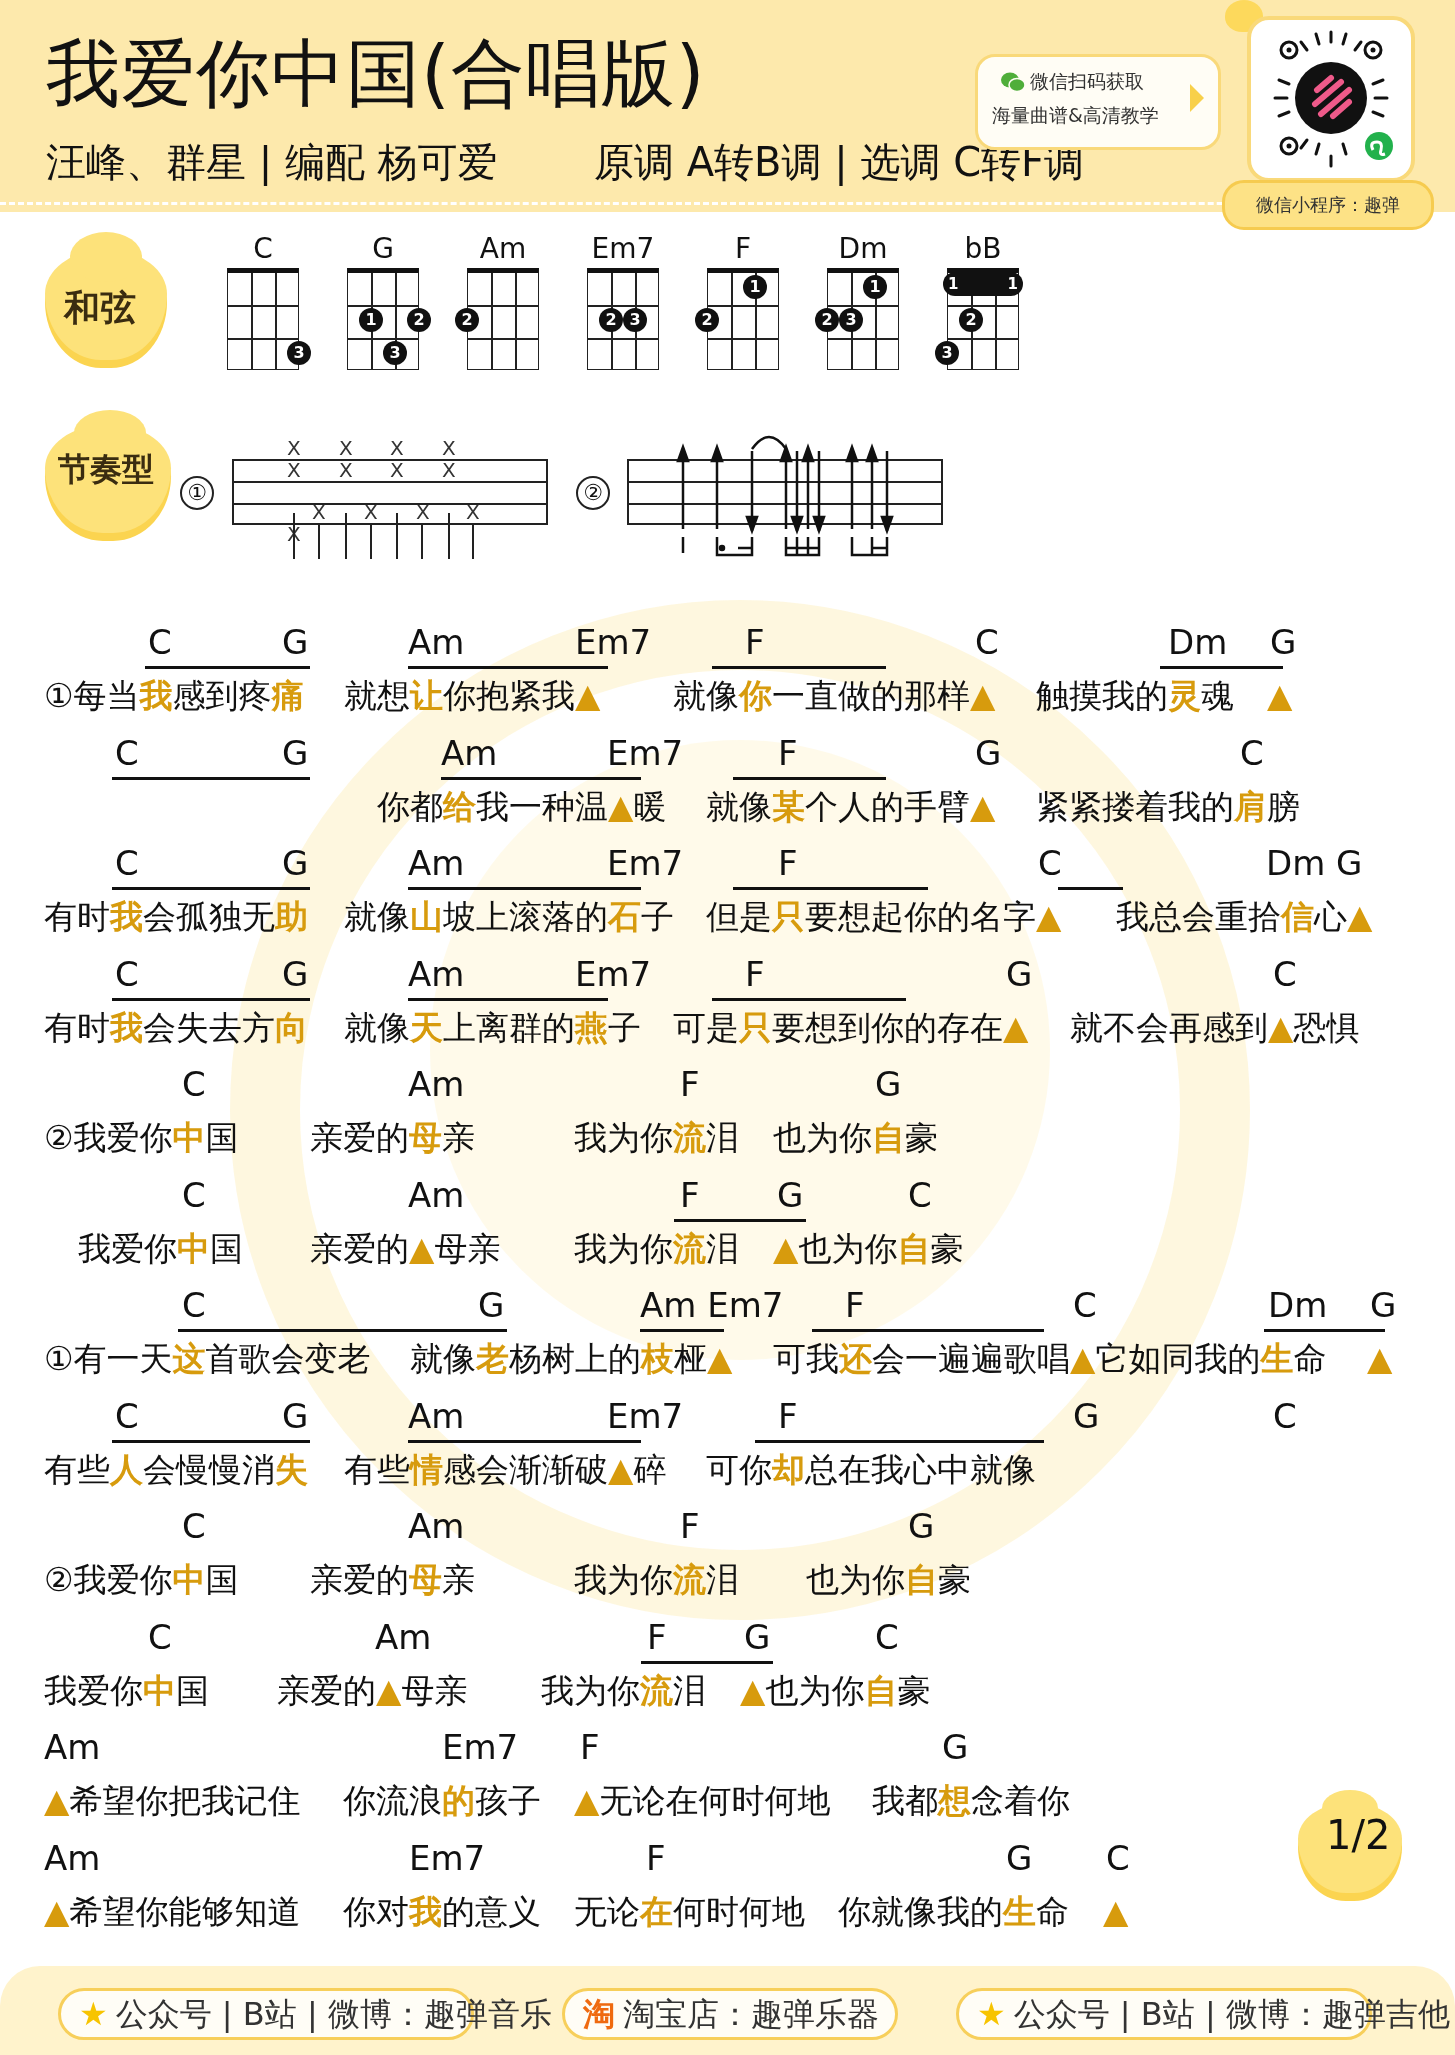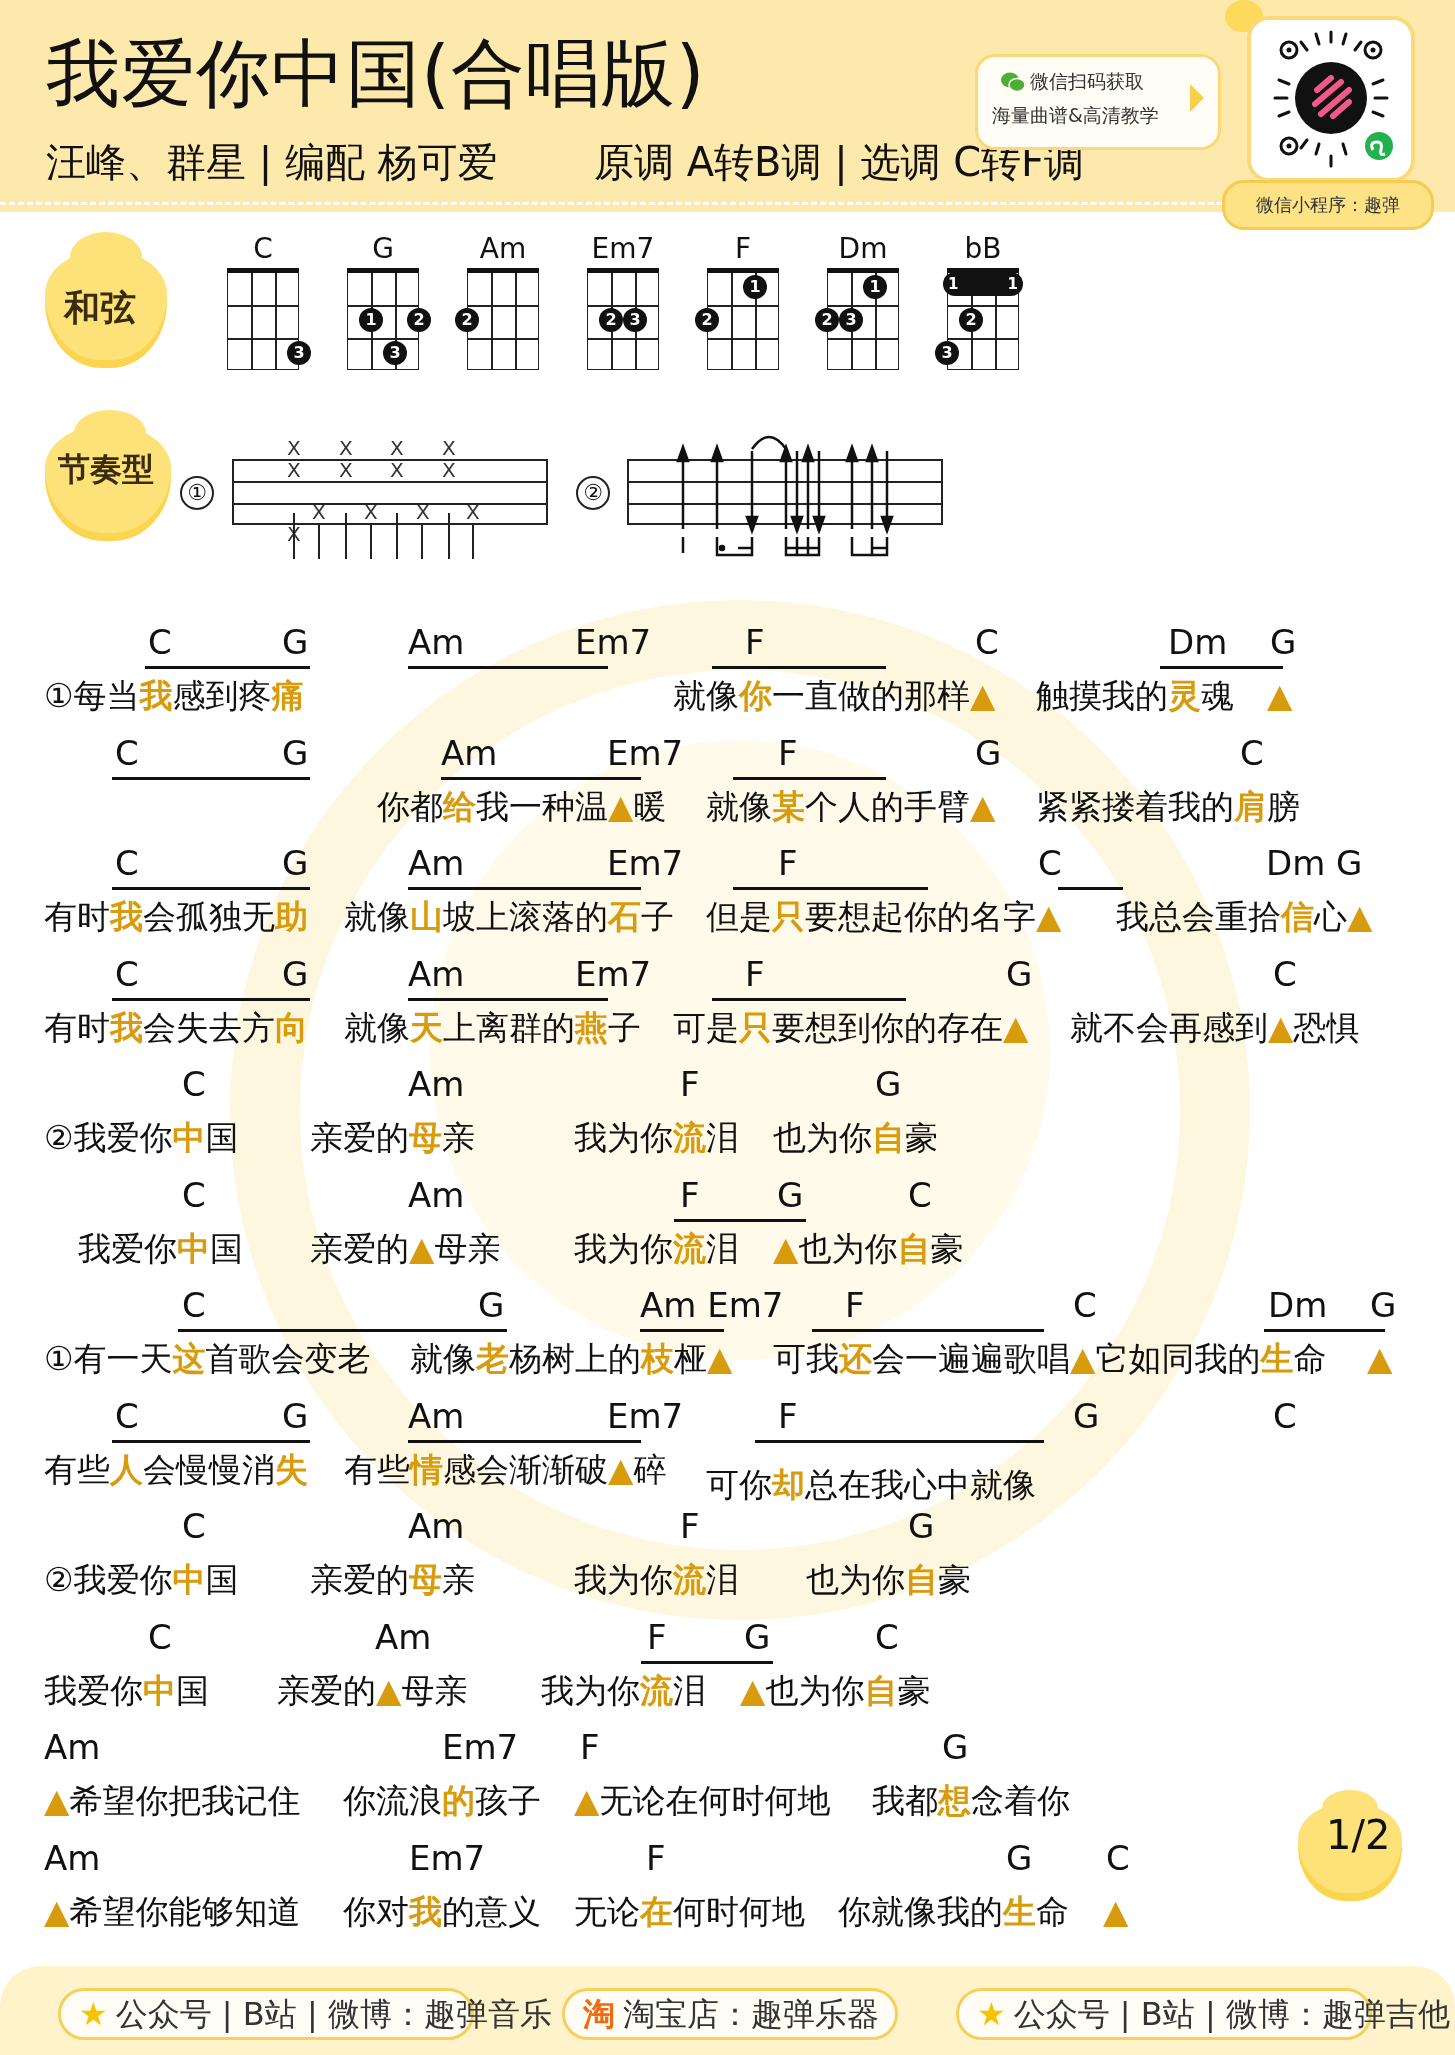--- a/index.html
+++ b/index.html
@@ -329,20 +329,21 @@
       <span class="ch" style="left: 975px;">C</span>
       <span class="ch" style="left: 1168px;">Dm</span>
       <span class="ch" style="left: 1270px;">G</span>
       <div class="ul" style="left: 145px; width: 165px; top: 46px;"></div>
       <div class="ul" style="left: 408px; width: 200px; top: 46px;"></div>
       <div class="ul" style="left: 712px; width: 174px; top: 46px;"></div>
       <div class="ul" style="left: 1160px; width: 123px; top: 46px;"></div>
     </div>
     <div class="lyric-row" style="top: 672px;">
       <span class="ly" style="left: 44px;"><span>①每当</span><span class="hl">我</span><span>感到疼</span><span class="hl">痛</span></span>
+      <span class="ly" style="left: 344px;"><span>就想</span><span class="hl">让</span><span>你抱紧我</span><span class="tri">▲</span></span>
       <span class="ly" style="left: 673px;"><span>就像</span><span class="hl">你</span><span>一直做的那样</span><span class="tri">▲</span></span>
       <span class="ly" style="left: 1036px;"><span>触摸我的</span><span class="hl">灵</span><span>魂</span></span>
       <span class="ly" style="left: 1267px;"><span class="tri">▲</span></span>
     </div>
     <div class="chord-row" style="top: 730.5px;">
       <span class="ch" style="left: 115px;">C</span>
       <span class="ch" style="left: 282px;">G</span>
       <span class="ch" style="left: 441px;">Am</span>
       <span class="ch" style="left: 607px;">Em7</span>
       <span class="ch" style="left: 778px;">F</span>
@@ -447,21 +448,21 @@
       <span class="ch" style="left: 778px;">F</span>
       <span class="ch" style="left: 1073px;">G</span>
       <span class="ch" style="left: 1273px;">C</span>
       <div class="ul" style="left: 112px; width: 198px; top: 46px;"></div>
       <div class="ul" style="left: 408px; width: 233px; top: 46px;"></div>
       <div class="ul" style="left: 755px; width: 289px; top: 46px;"></div>
     </div>
     <div class="lyric-row" style="top: 1445.5px;">
       <span class="ly" style="left: 44px;"><span>有些</span><span class="hl">人</span><span>会慢慢消</span><span class="hl">失</span></span>
       <span class="ly" style="left: 344px;"><span>有些</span><span class="hl">情</span><span>感会渐渐破</span><span class="tri">▲</span><span>碎</span></span>
-      <span class="ly" style="left: 706px; margin-top: 15px;"><span>可你</span><span class="hl">却</span><span>总在我心中就像</span></span>
+      <span class="ly" style="left: 706px;"><span>可你</span><span class="hl">却</span><span>总在我心中就像</span></span>
     </div>
     <div class="chord-row" style="top: 1504px;">
       <span class="ch" style="left: 182px;">C</span>
       <span class="ch" style="left: 408px;">Am</span>
       <span class="ch" style="left: 680px;">F</span>
       <span class="ch" style="left: 908px;">G</span>
     </div>
     <div class="lyric-row" style="top: 1556px;">
       <span class="ly" style="left: 44px;"><span>②我爱你</span><span class="hl">中</span><span>国</span></span>
       <span class="ly" style="left: 310px;"><span>亲爱的</span><span class="hl">母</span><span>亲</span></span>

